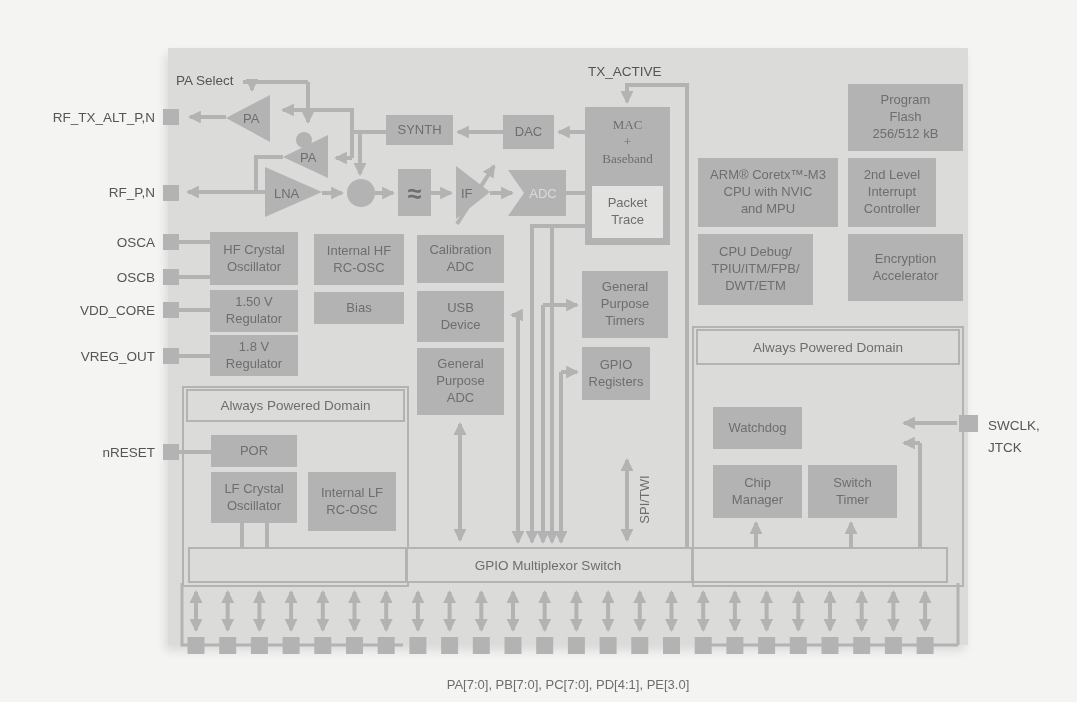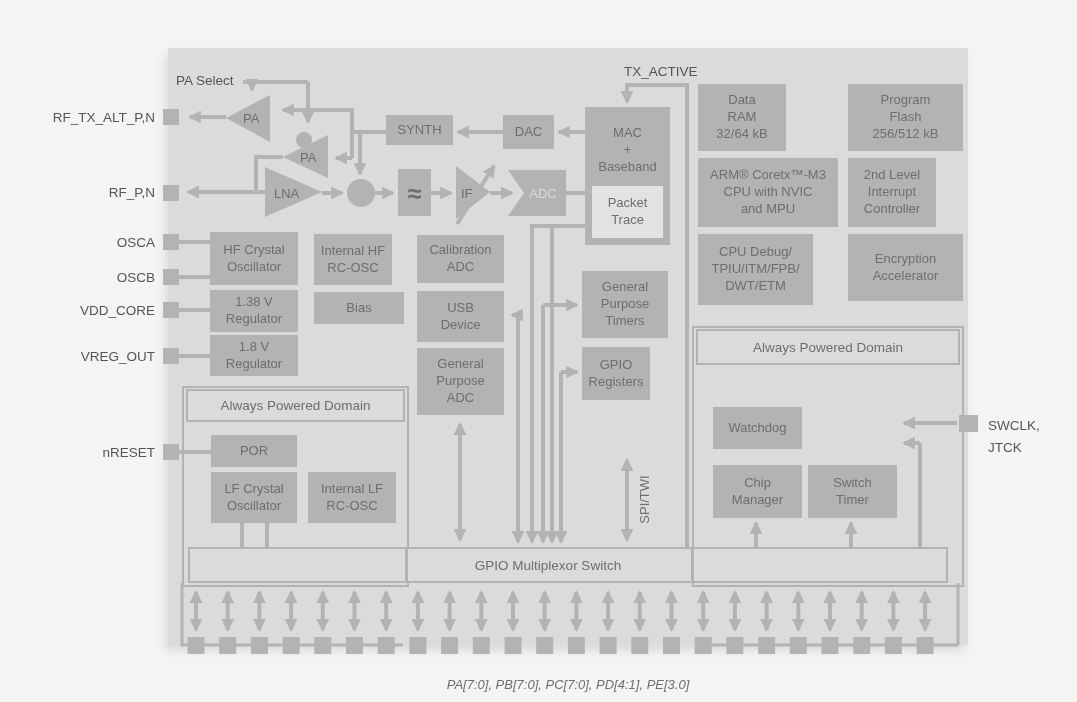--- a/index.html
+++ b/index.html
@@ -22,22 +22,22 @@
   .pinlabel{left:0;width:155px;text-align:right;}
   .trilabel{position:absolute;z-index:3;color:var(--block-text);font-size:13px;}
   .muxbar{position:absolute;z-index:2;left:188px;top:547px;width:760px;height:36px;
           border:2px solid var(--block-fill);box-sizing:border-box;background:var(--chip-bg);}
   .muxdiv{position:absolute;top:0;width:3px;height:100%;background:var(--block-fill);}
   .muxlabel{position:absolute;z-index:3;left:405px;top:547px;width:286px;height:36px;
             display:flex;align-items:center;justify-content:center;color:var(--block-text);font-size:13.5px;}
   .spitwi{position:absolute;z-index:3;color:var(--block-text);font-size:13px;
           transform:rotate(-90deg);transform-origin:center;}
   .caption{position:absolute;left:168px;top:677px;width:800px;text-align:center;
-           color:var(--block-text);font-size:13px;z-index:3;font-style:italic;}
-  .mactext{padding-top:18px;}
+           color:var(--block-text);font-size:13px;z-index:3;}
+  .mactext{padding-top:10px;font-family:Liberation Serif, serif;}
 </style>
 </head>
 <body>
 
 <div id="stage">
 
   <div id="chip"></div>
 
   <svg class="layer" width="1077" height="702">
     <defs>
@@ -197,60 +197,57 @@
   <div class="lbl pinlabel" style="top:235px">OSCA</div>
   <div class="lbl pinlabel" style="top:270px">OSCB</div>
   <div class="lbl pinlabel" style="top:303px">VDD_CORE</div>
   <div class="lbl pinlabel" style="top:349px">VREG_OUT</div>
   <div class="lbl pinlabel" style="top:445px">nRESET</div>
   <div class="lbl" style="left:988px;top:415px;line-height:22px">SWCLK,
 JTCK</div>
   <div class="caption">PA[7:0], PB[7:0], PC[7:0], PD[4:1], PE[3.0]</div>
 
   <div class="lbl" style="left:176px;top:73px">PA Select</div>
-  <div class="lbl" style="left:624px;top:64px">TX_ACTIVE</div>
+  <div class="lbl" style="left:588px;top:64px">TX_ACTIVE</div>
   <div class="trilabel" style="left:243px;top:111px">PA</div>
   <div class="trilabel" style="left:300px;top:150px">PA</div>
   <div class="trilabel" style="left:274px;top:186px">LNA</div>
   <div class="trilabel" style="left:461px;top:186px">IF</div>
   <div class="spitwi" style="left:614px;top:492px;width:60px;text-align:center">SPI/TWI</div>
 
   <div class="blk" style="left:386px;top:115px;width:67px;height:30px">SYNTH</div>
   <div class="blk" style="left:503px;top:115px;width:51px;height:34px">DAC</div>
   <div class="blk" style="left:585px;top:107px;width:85px;height:138px;align-items:flex-start">
     <div class="mactext" style="white-space:pre-line;width:100%">MAC
 +
 Baseband</div>
     <div class="blk" style="left:5px;top:77px;width:75px;height:56px;background:var(--pt-bg);border:2px solid var(--block-fill);box-sizing:border-box">Packet
 Trace</div>
   </div>
 
-  <div class="blk" style="left:698px;top:84px;width:88px;height:67px">Data
-RAM
-32/64 kB</div>
   <div class="blk" style="left:848px;top:84px;width:115px;height:67px">Program
 Flash
 256/512 kB</div>
   <div class="blk" style="left:698px;top:158px;width:140px;height:69px">ARM® Coretx™-M3
 CPU with NVIC
 and MPU</div>
   <div class="blk" style="left:848px;top:158px;width:88px;height:69px">2nd Level
 Interrupt
 Controller</div>
   <div class="blk" style="left:848px;top:234px;width:115px;height:67px">Encryption
 Accelerator</div>
   <div class="blk" style="left:698px;top:234px;width:115px;height:71px">CPU Debug/
 TPIU/ITM/FPB/
 DWT/ETM</div>
 
   <div class="blk" style="left:210px;top:232px;width:88px;height:53px">HF Crystal
 Oscillator</div>
-  <div class="blk" style="left:314px;top:234px;width:78px;height:51px">Internal HF
+  <div class="blk" style="left:314px;top:234px;width:90px;height:51px">Internal HF
 RC-OSC</div>
-  <div class="blk" style="left:210px;top:290px;width:88px;height:42px">1.38 V
+  <div class="blk" style="left:210px;top:290px;width:88px;height:42px">1.50 V
 Regulator</div>
   <div class="blk" style="left:314px;top:292px;width:90px;height:32px">Bias</div>
   <div class="blk" style="left:210px;top:335px;width:88px;height:41px">1.8 V
 Regulator</div>
 
   <div class="blk" style="left:417px;top:235px;width:87px;height:48px">Calibration
 ADC</div>
   <div class="blk" style="left:417px;top:291px;width:87px;height:51px">USB
 Device</div>
   <div class="blk" style="left:417px;top:348px;width:87px;height:67px">General
@@ -260,21 +257,21 @@
 Purpose
 Timers</div>
   <div class="blk" style="left:582px;top:347px;width:68px;height:53px">GPIO
 Registers</div>
 
   <div class="container" style="left:182px;top:386px;width:223px;height:197px"></div>
   <div class="hdr" style="left:186px;top:389px;width:215px;height:29px">Always Powered Domain</div>
   <div class="blk" style="left:211px;top:435px;width:86px;height:32px">POR</div>
   <div class="blk" style="left:211px;top:472px;width:86px;height:51px">LF Crystal
 Oscillator</div>
-  <div class="blk" style="left:308px;top:472px;width:88px;height:51px">Internal LF
+  <div class="blk" style="left:308px;top:472px;width:88px;height:59px">Internal LF
 RC-OSC</div>
 
   <div class="container" style="left:692px;top:326px;width:268px;height:257px"></div>
   <div class="hdr" style="left:696px;top:329px;width:260px;height:32px">Always Powered Domain</div>
   <div class="blk" style="left:713px;top:407px;width:89px;height:42px">Watchdog</div>
   <div class="blk" style="left:713px;top:465px;width:89px;height:53px">Chip
 Manager</div>
   <div class="blk" style="left:808px;top:465px;width:89px;height:53px">Switch
 Timer</div>
 

